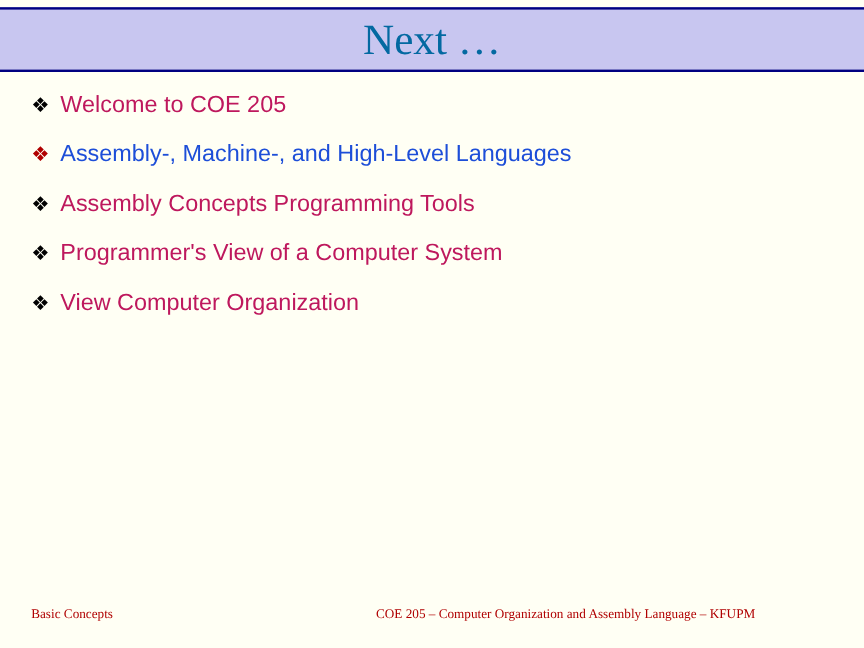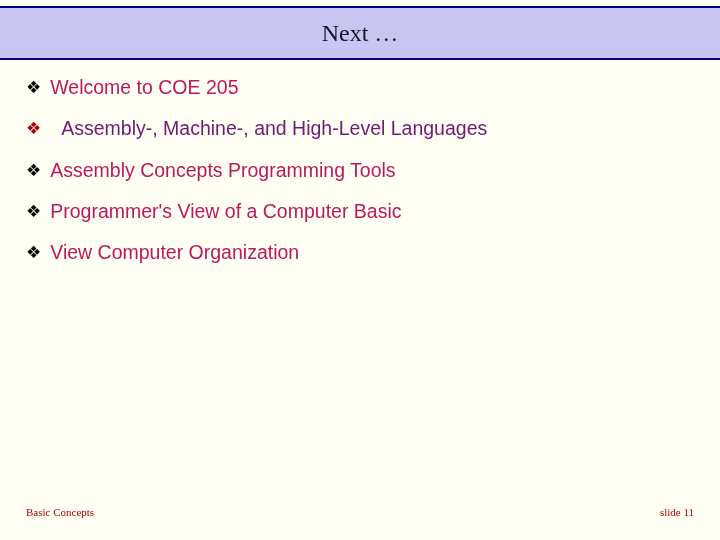--- a/index.html
+++ b/index.html
@@ -14,43 +14,43 @@
     border-top: 2px solid #000080;
     border-bottom: 2px solid #000080;
     height: 54px;
     margin-top: 6px;
     display: flex;
     align-items: center;
     justify-content: center;
   }
   .title-text {
     font-family: "Comic Sans MS", "Comic Sans", cursive;
-    font-size: 24px;
-    color: #0f172a;
+    font-size: 36px;
+    color: #0369a1;
     font-weight: 400;
   }
   .content {
     padding: 14px 26px 0 26px;
   }
   .bullet-row {
     display: flex;
     align-items: flex-start;
     margin-bottom: 15px;
     font-size: 19.5px;
     line-height: 1.35;
   }
   .bullet-icon {
     font-size: 17px;
     margin-right: 9px;
     margin-top: 3px;
     flex-shrink: 0;
   }
   .bullet-text { color: #000; }
   .bullet-row.active .bullet-icon { color: #b00000; }
-  .bullet-row.active .bullet-text { color: #701a75; margin-left: 11px; }
+  .bullet-row.active .bullet-text { color: #1d4ed8; }
   .bullet-row.inactive .bullet-icon { color: #000; }
   .bullet-row.inactive .bullet-text { color: #be185d; }
   .footer {
     position: absolute;
     bottom: 22px;
     left: 0;
     width: 100%;
     display: flex;
     justify-content: space-between;
     align-items: baseline;
@@ -78,24 +78,24 @@
   <div class="bullet-row active">
     <span class="bullet-icon">❖</span>
     <span class="bullet-text">Assembly-, Machine-, and High-Level Languages</span>
   </div>
   <div class="bullet-row inactive">
     <span class="bullet-icon">❖</span>
     <span class="bullet-text">Assembly Concepts Programming Tools</span>
   </div>
   <div class="bullet-row inactive">
     <span class="bullet-icon">❖</span>
-    <span class="bullet-text">Programmer's View of a Computer Basic</span>
+    <span class="bullet-text">Programmer's View of a Computer System</span>
   </div>
   <div class="bullet-row inactive">
     <span class="bullet-icon">❖</span>
     <span class="bullet-text">View Computer Organization</span>
   </div>
 </div>
 
 <div class="footer">
   <span class="footer-left">Basic Concepts</span>
-  <span class="footer-right">slide 11</span>
+  <span class="footer-center">COE 205 – Computer Organization and Assembly Language – KFUPM</span>
 </div>
 
 </body></html>

